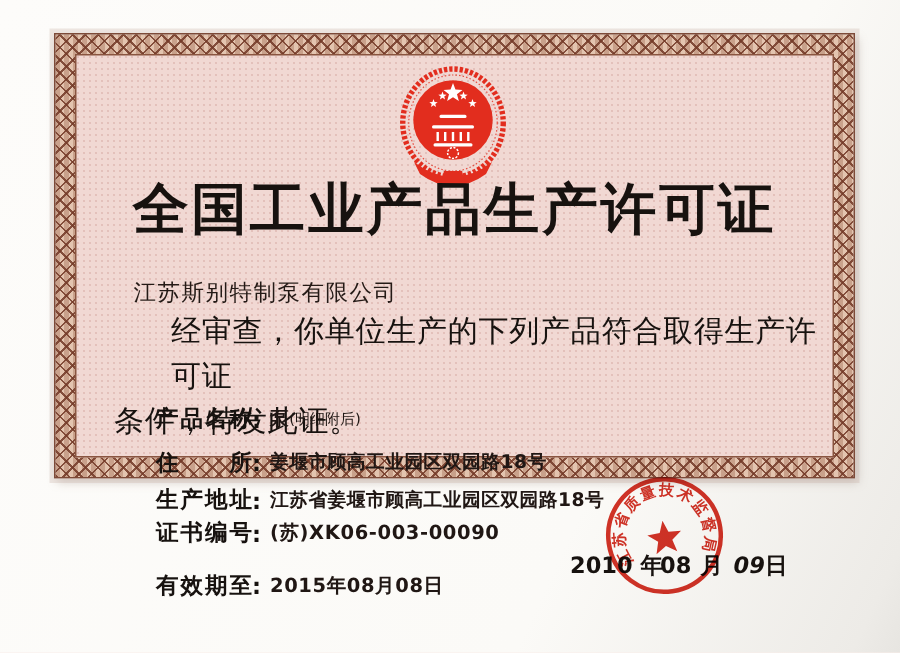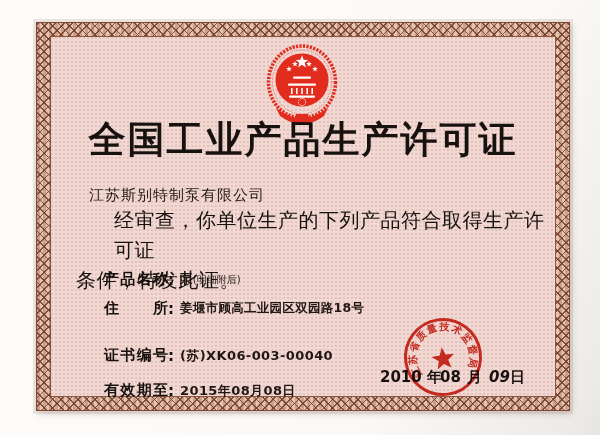--- a/index.html
+++ b/index.html
@@ -6,21 +6,21 @@
   body{
     width:600px;height:435px;overflow:hidden;
     font-family:"DejaVu Sans","Liberation Sans",sans-serif;
     background:linear-gradient(115deg,#fdfcfa 0%,#fbfaf7 68%,#edebe7 96%,#e7e5e1 100%);
     position:relative;
   }
   .stage{position:absolute;inset:0;}
 
   
   .cert{
-    position:absolute;left:36px;top:22px;width:534px;height:389px;
+    position:absolute;left:36px;top:22px;width:534px;height:297px;
     box-sizing:border-box;padding:13px;
     background:
       repeating-linear-gradient(45deg, rgba(116,58,40,.85) 0 1.2px, rgba(116,58,40,0) 1.2px 6px),
       repeating-linear-gradient(-45deg, rgba(116,58,40,.85) 0 1.2px, rgba(116,58,40,0) 1.2px 6px),
       repeating-linear-gradient(90deg, #c9a18b 0 3px, #e3c4af 3px 6px);
     border:1px solid #7d4a38;
     box-shadow:0 0 0 3px rgba(196,174,160,.28), 2px 3px 6px rgba(150,130,118,.35);
   }
   .paper{
     position:relative;width:100%;height:100%;
@@ -126,22 +126,25 @@
         <span class="line indent">经审查，你单位生产的下列产品符合取得生产许可证</span>
         <span class="line">条件，特发此证。</span>
       </div>
 
       <div class="field-row r1">
         <span class="flabel">产品名称</span><span class="colon">:</span><span class="fvalue">泵</span><span class="fnote">(明细附后)</span>
       </div>
       <div class="field-row r2">
         <span class="flabel">住所</span><span class="colon">:</span><span class="fvalue">姜堰市顾高工业园区双园路18号</span>
       </div>
+      <div class="field-row r3">
+        <span class="flabel">生产地址</span><span class="colon">:</span><span class="fvalue">江苏省姜堰市顾高工业园区双园路18号</span>
+      </div>
       <div class="field-row r4">
-        <span class="flabel">证书编号</span><span class="colon">:</span><span class="fvalue">(苏)XK06-003-00040</span>
+        <span class="flabel">证书编号</span><span class="colon">:</span><span class="fvalue">(苏)XK06-003-00090</span>
       </div>
       <div class="field-row r5">
         <span class="flabel">有效期至</span><span class="colon">:</span><span class="fvalue">2015年08月08日</span>
       </div>
 
       <div class="issue-date">
         <span class="iy">2010</span>
         <span class="iyu">年</span>
         <span class="im">08</span>
         <span class="imu">月</span>

